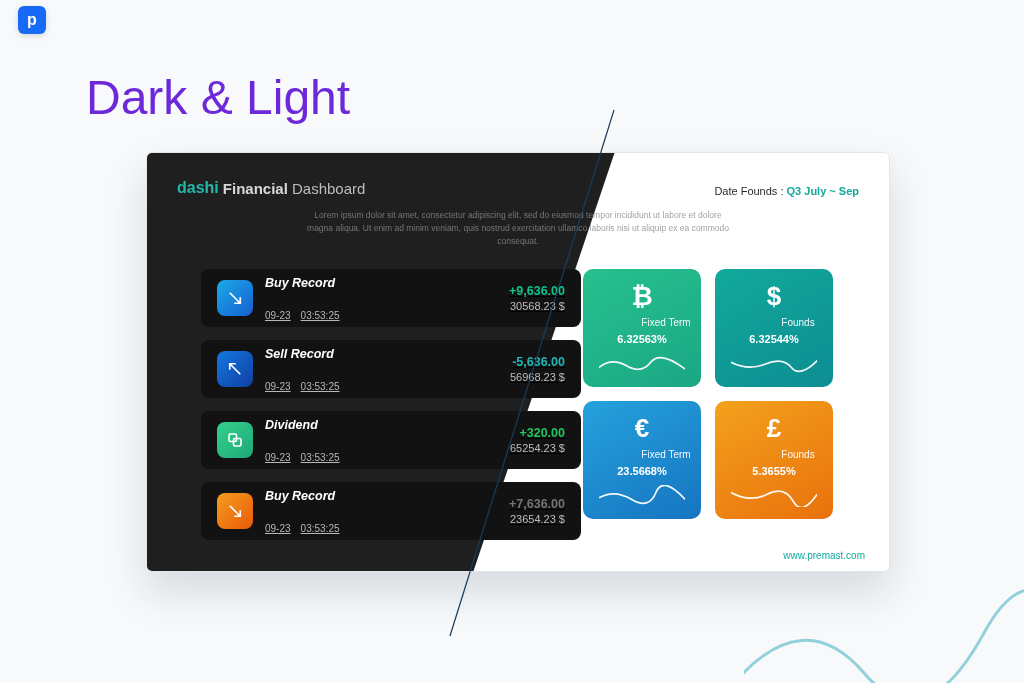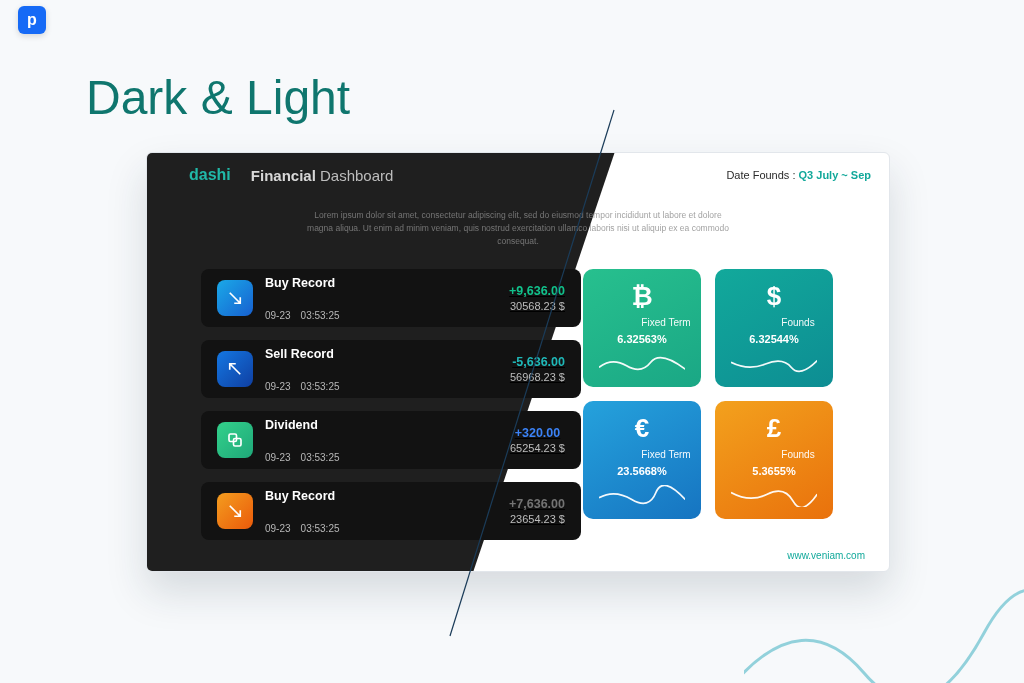--- a/index.html
+++ b/index.html
@@ -8,39 +8,39 @@
   }
   
   .app-badge {
     position:absolute; left:18px; top:6px; width:28px; height:28px;
     background:#166af6; border-radius:6px; display:flex; align-items:center; justify-content:center;
     box-shadow:0 2px 6px rgba(0,0,0,.15);
   }
   .app-badge span { color:#fff; font-weight:700; font-size:16px; }
   .page-title {
     position:absolute; left:86px; top:70px;
-    font-size:48px; font-weight:500; color:#0f766e;
+    font-size:48px; font-weight:500; color:#6d28d9;
   }
   
   .board {
     position:absolute; left:146px; top:152px; width:744px; height:420px;
     border-radius:6px; overflow:hidden;
     box-shadow:0 20px 40px rgba(30,44,60,.15);
     background:#fff;
     border:1px solid #e2e6eb;
   }
   
   .dark-bg {
     position:absolute; left:0; top:0; width:100%; height:100%;
     background:#1f1f1f;
     clip-path: polygon(0 0, 63% 0, 44% 100%, 0 100%);
   }
   .header-row {
-    position:absolute; left:12px; top:0; width:100%; height:44px;
-    display:flex; align-items:center; padding:0 30px;gap:16px;
+    position:absolute; left:0; top:0; width:100%; height:44px;
+    display:flex; align-items:flex-end; padding:0 30px;
   }
   .logo { color:#21b8a8; font-weight:700; font-size:16px; position:relative; }
   .logo .d-accent { color:#21b8a8; }
   .fin-title {
     margin-left:4px; color:#d8d8d8; font-size:15px; font-weight:700;
   }
   .fin-title .light { font-weight:400; color:#bdbdbd; }
   .date-range {
     margin-left:auto; font-size:11px; color:#2a2a2a;
   }
@@ -64,29 +64,29 @@
   .record .icon {
     width:36px; height:36px; border-radius:8px;
     display:flex; align-items:center; justify-content:center;
     color:#fff;
   }
   .icon svg { width:18px; height:18px; stroke:#fff; fill:none; stroke-width:2.2; }
   .ic-grad-a { background:linear-gradient(135deg,#1aa9e8,#1760d0); }
   .ic-grad-b { background:linear-gradient(135deg,#1477e2,#0f3fa2); }
   .ic-grad-c { background:linear-gradient(135deg,#33d18b,#1fa879); }
   .ic-grad-d { background:linear-gradient(135deg,#f49d1f,#ea5a0a); }
-  .record .txt .title { color:#fff; font-size:12.5px; font-weight:700; }
-  .record .txt .sub  { color:#b7b7b7; font-size:10px; margin-top:20px; }
+  .record .txt .title { color:#fff; font-size:12.5px; font-weight:700;font-style:italic; }
+  .record .txt .sub  { color:#b7b7b7; font-size:10px; margin-top:20px;text-decoration:underline; }
   .record .txt .sub .g { margin-left:10px; }
   .record .vals { margin-left:auto; text-align:right;text-decoration:underline; }
   .record .vals .delta { font-size:12.5px; font-weight:700; }
   .record .vals .amount { color:#bdbdbd; font-size:11px; margin-top:2px; }
   .d-green { color:#11c28c; }
   .d-teal  { color:#1fb8b8; }
-  .d-blue  { color:#3b82f6;text-align:center; }
+  .d-blue  { color:#22c55e; }
   .d-orange{ color:#737373; }
 
   
   .tiles {
     position:absolute; right:56px; top:116px; width:250px;
     display:grid; grid-template-columns:1fr 1fr; gap:14px;
   }
   .tile {
     height:118px; border-radius:10px; padding:12px 10px;
     display:flex; flex-direction:column; align-items:center; color:#fff;
@@ -248,21 +248,21 @@
     <div class="tile t4">
       <div class="big">£</div>
       <div class="lab">Founds</div>
       <div class="pct">5.3655%</div>
       <div class="spark"><svg viewBox="0 0 100 24">
             <path d="M0 8 Q22 20 42 10 T72 18 T100 10"></path>
           </svg></div>
     </div>
   </div>
 
-  <a class="board-footer">www.veniam.com</a>
+  <a class="board-footer">www.premast.com</a>
 </div>
 
 <svg class="diag">
   <line x1="614" y1="110" x2="450" y2="636" stroke="#1b3c59" stroke-width="1.2"></line>
 </svg>
 
 <div class="bg-wave">
   <svg viewBox="0 0 320 180">
       <path d="M-10 140 Q60 60 120 130 T240 90 T360 150"></path>
     </svg>

